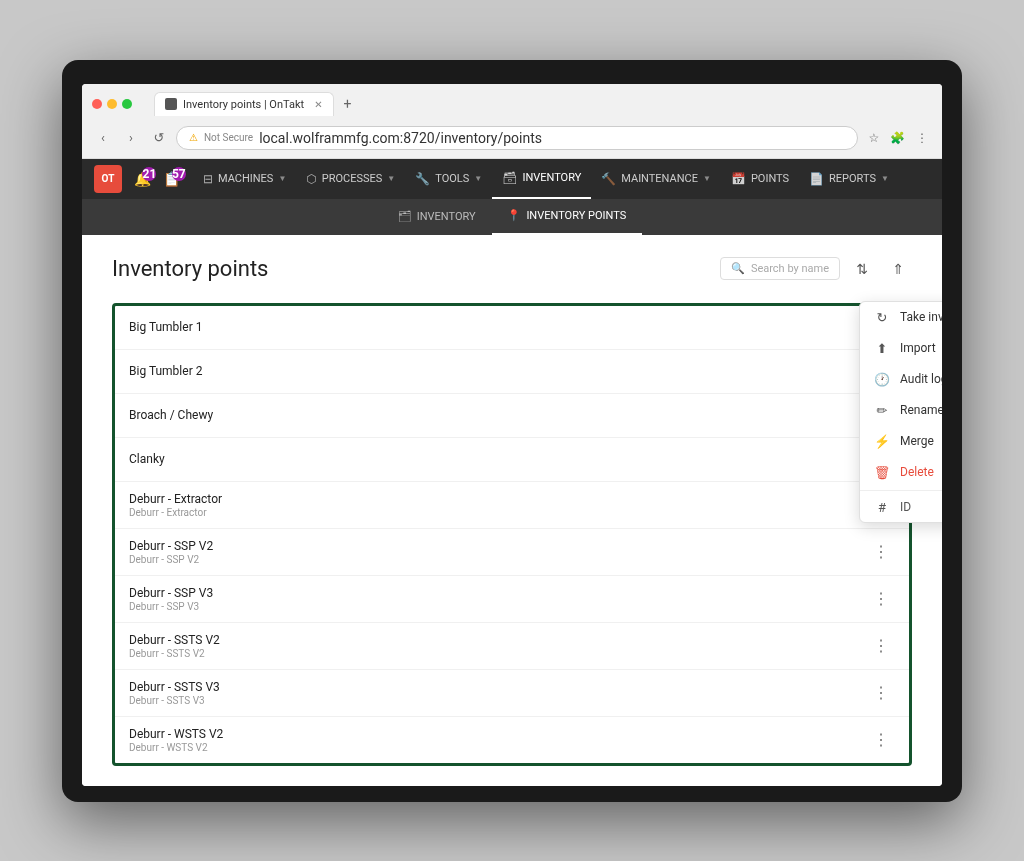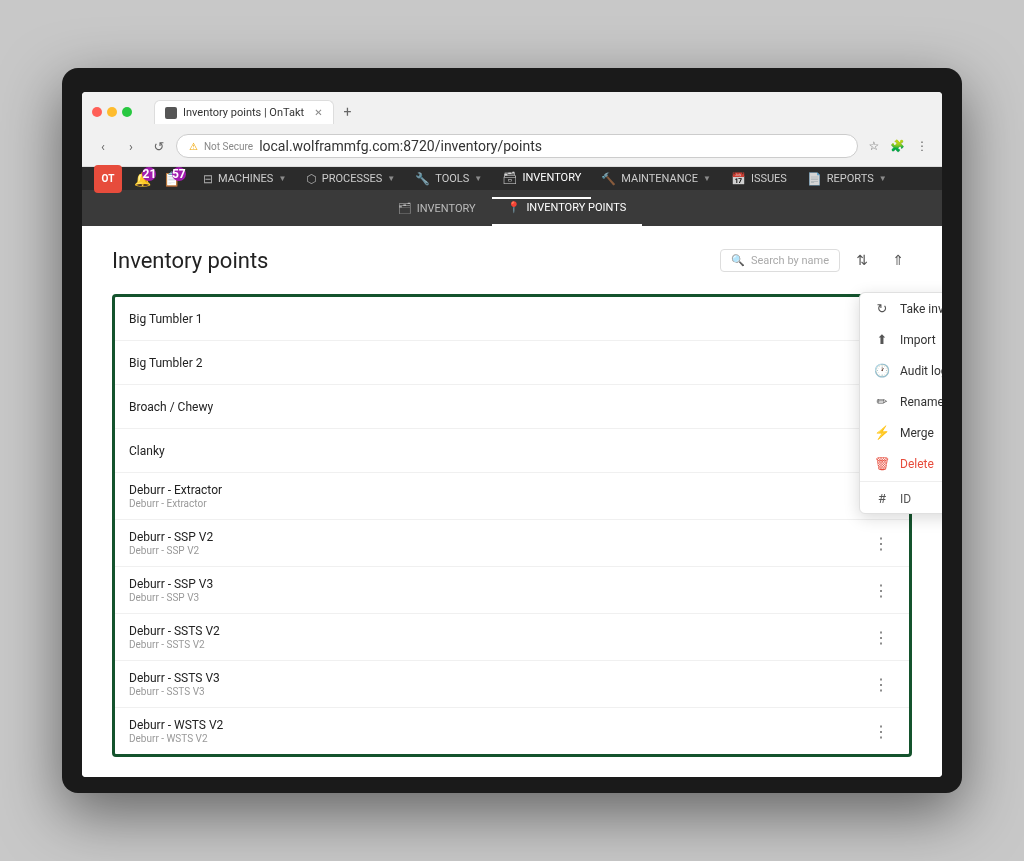--- a/index.html
+++ b/index.html
@@ -159,21 +159,21 @@
       color: #666;
       font-size: 12px;
     }
 
     
     .app-nav-bar {
       background: #2b2b2b;
       display: flex;
       align-items: center;
       padding: 0 12px;
-      height: 23px;
+      height: 40px;
       gap: 4px;
     }
 
     .app-logo {
       width: 28px;
       height: 28px;
       border-radius: 4px;
       background: #e74c3c;
       display: flex;
       align-items: center;
@@ -510,21 +510,21 @@
           <span class="nav-item-icon">🗃</span>
           <span>INVENTORY</span>
         </div>
         <div class="nav-item">
           <span class="nav-item-icon">🔨</span>
           <span>MAINTENANCE</span>
           <span class="nav-dropdown-arrow">▼</span>
         </div>
         <div class="nav-item">
           <span class="nav-item-icon">📅</span>
-          <span>ISSUES</span>
+          <span>POINTS</span>
         </div>
         <div class="nav-item">
           <span class="nav-item-icon">📄</span>
           <span>REPORTS</span>
           <span class="nav-dropdown-arrow">▼</span>
         </div>
       </div>
     </div>
 
     <div class="sub-nav-bar">

